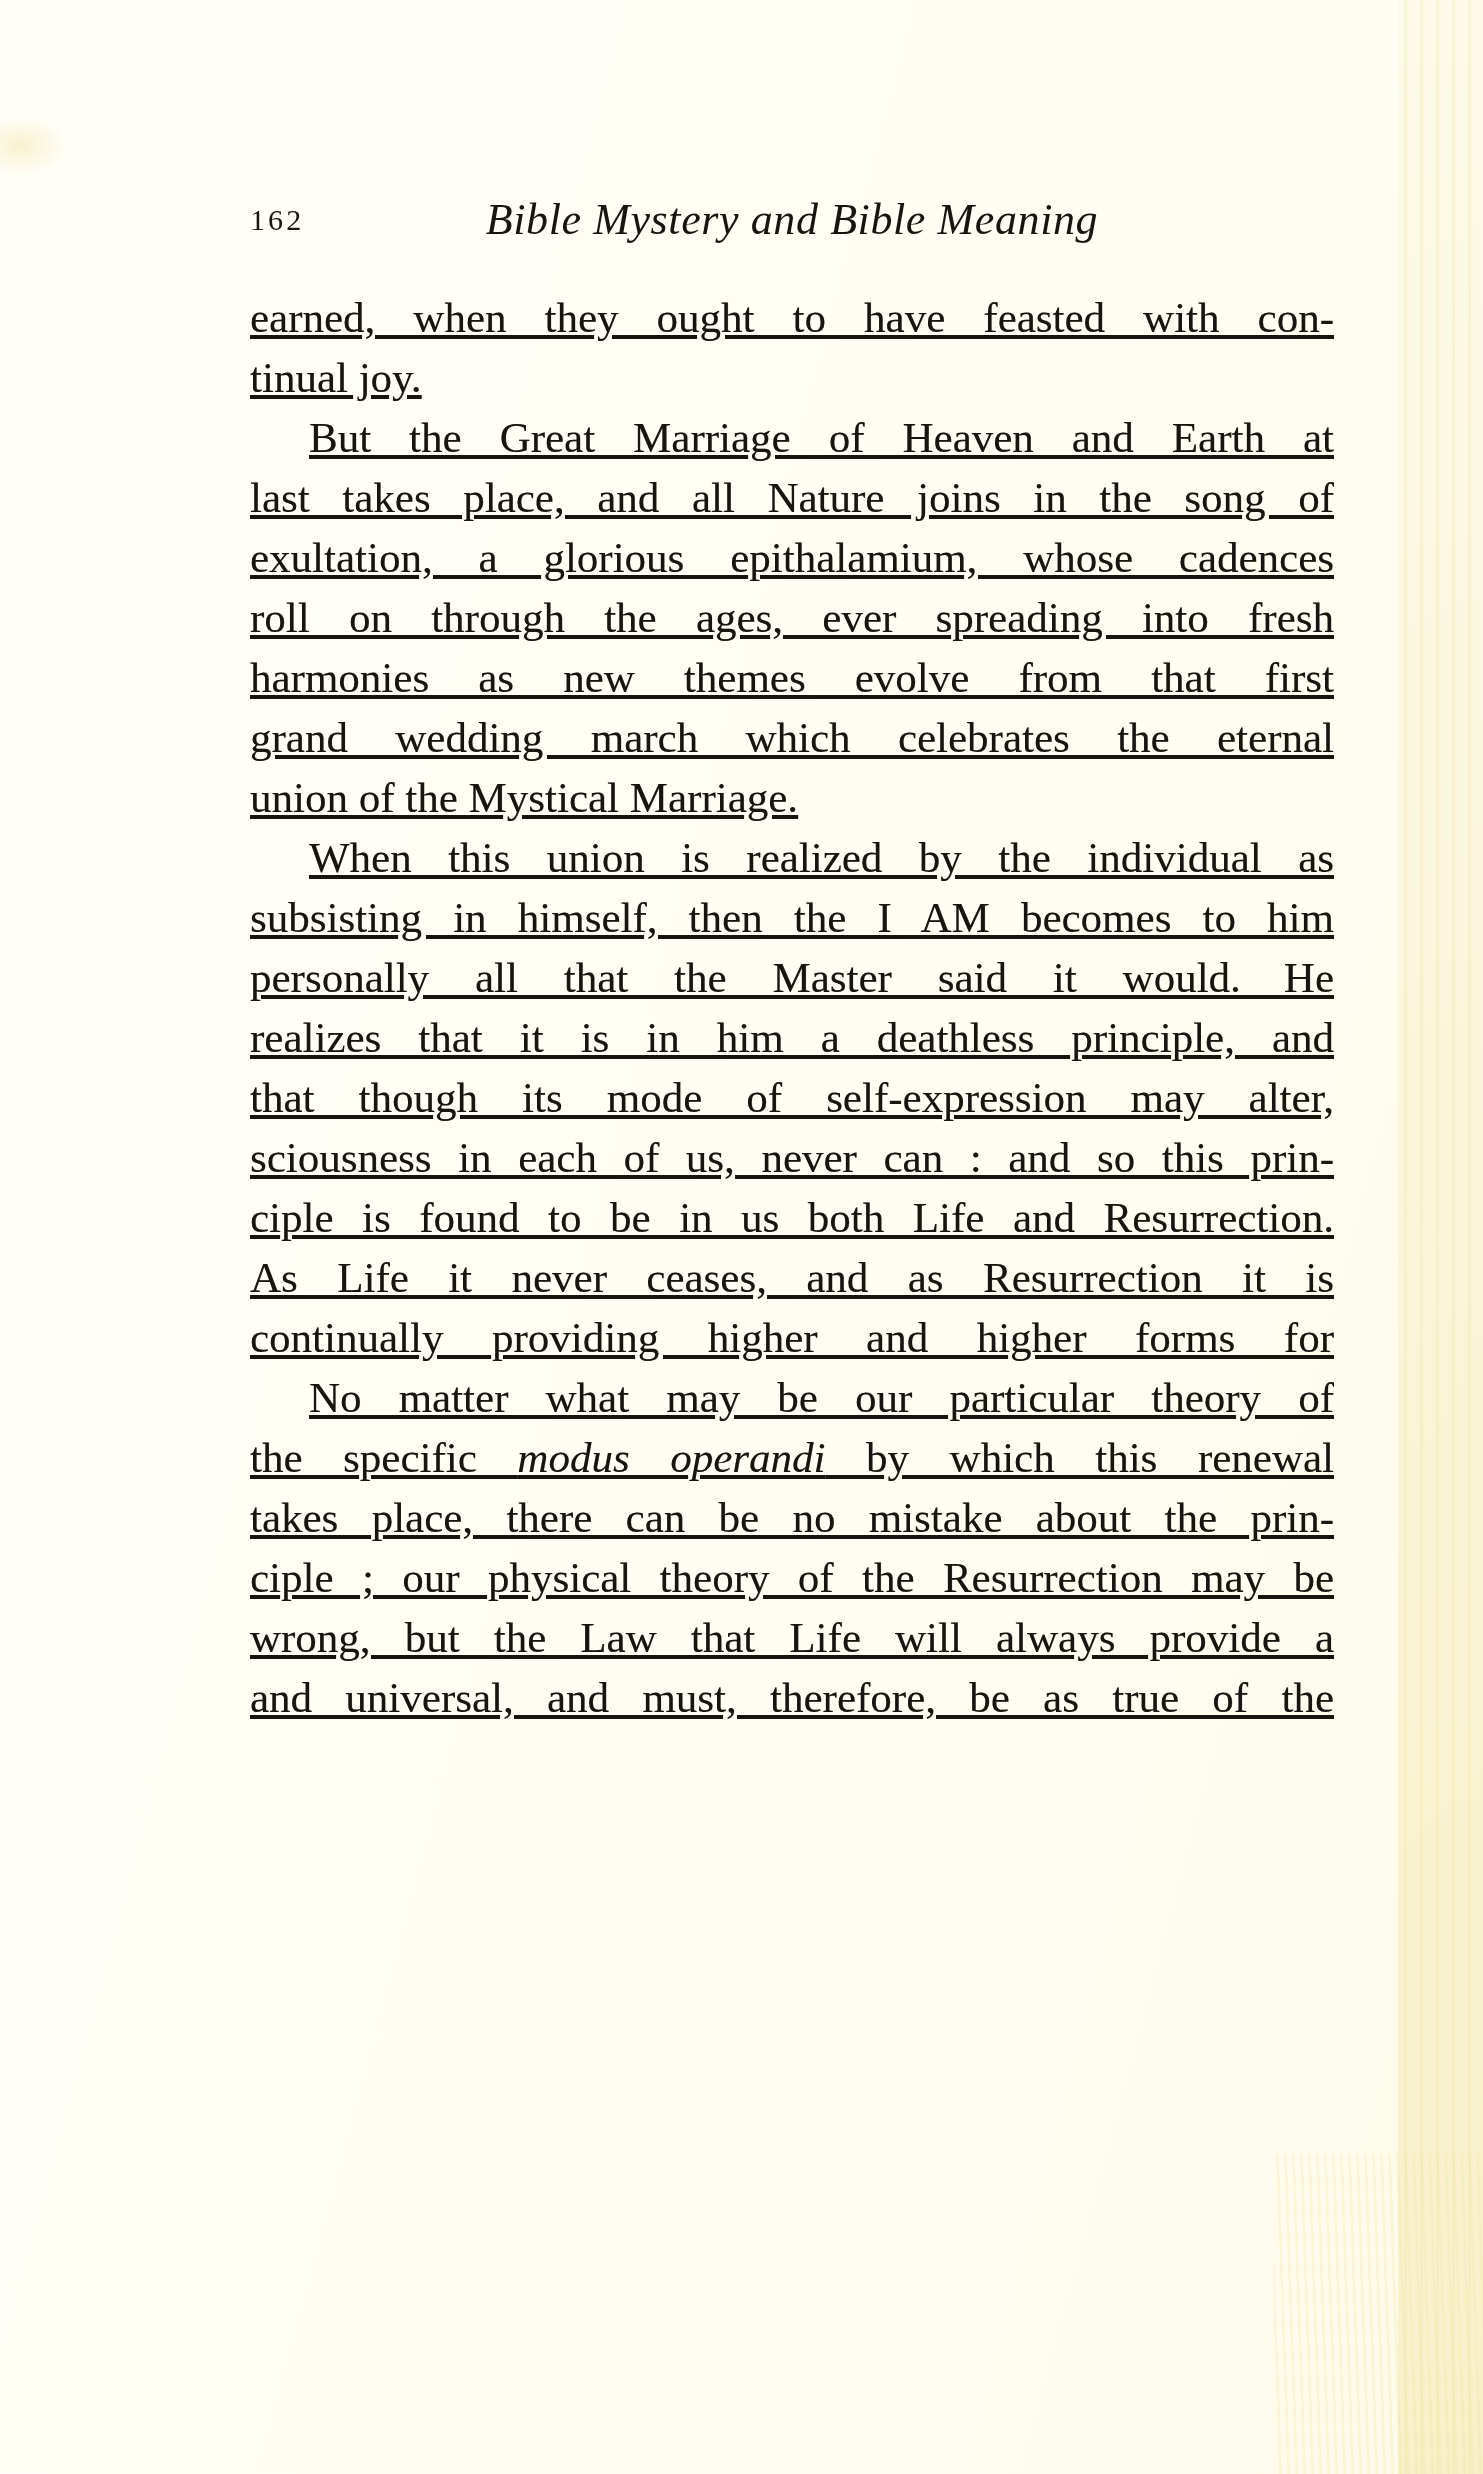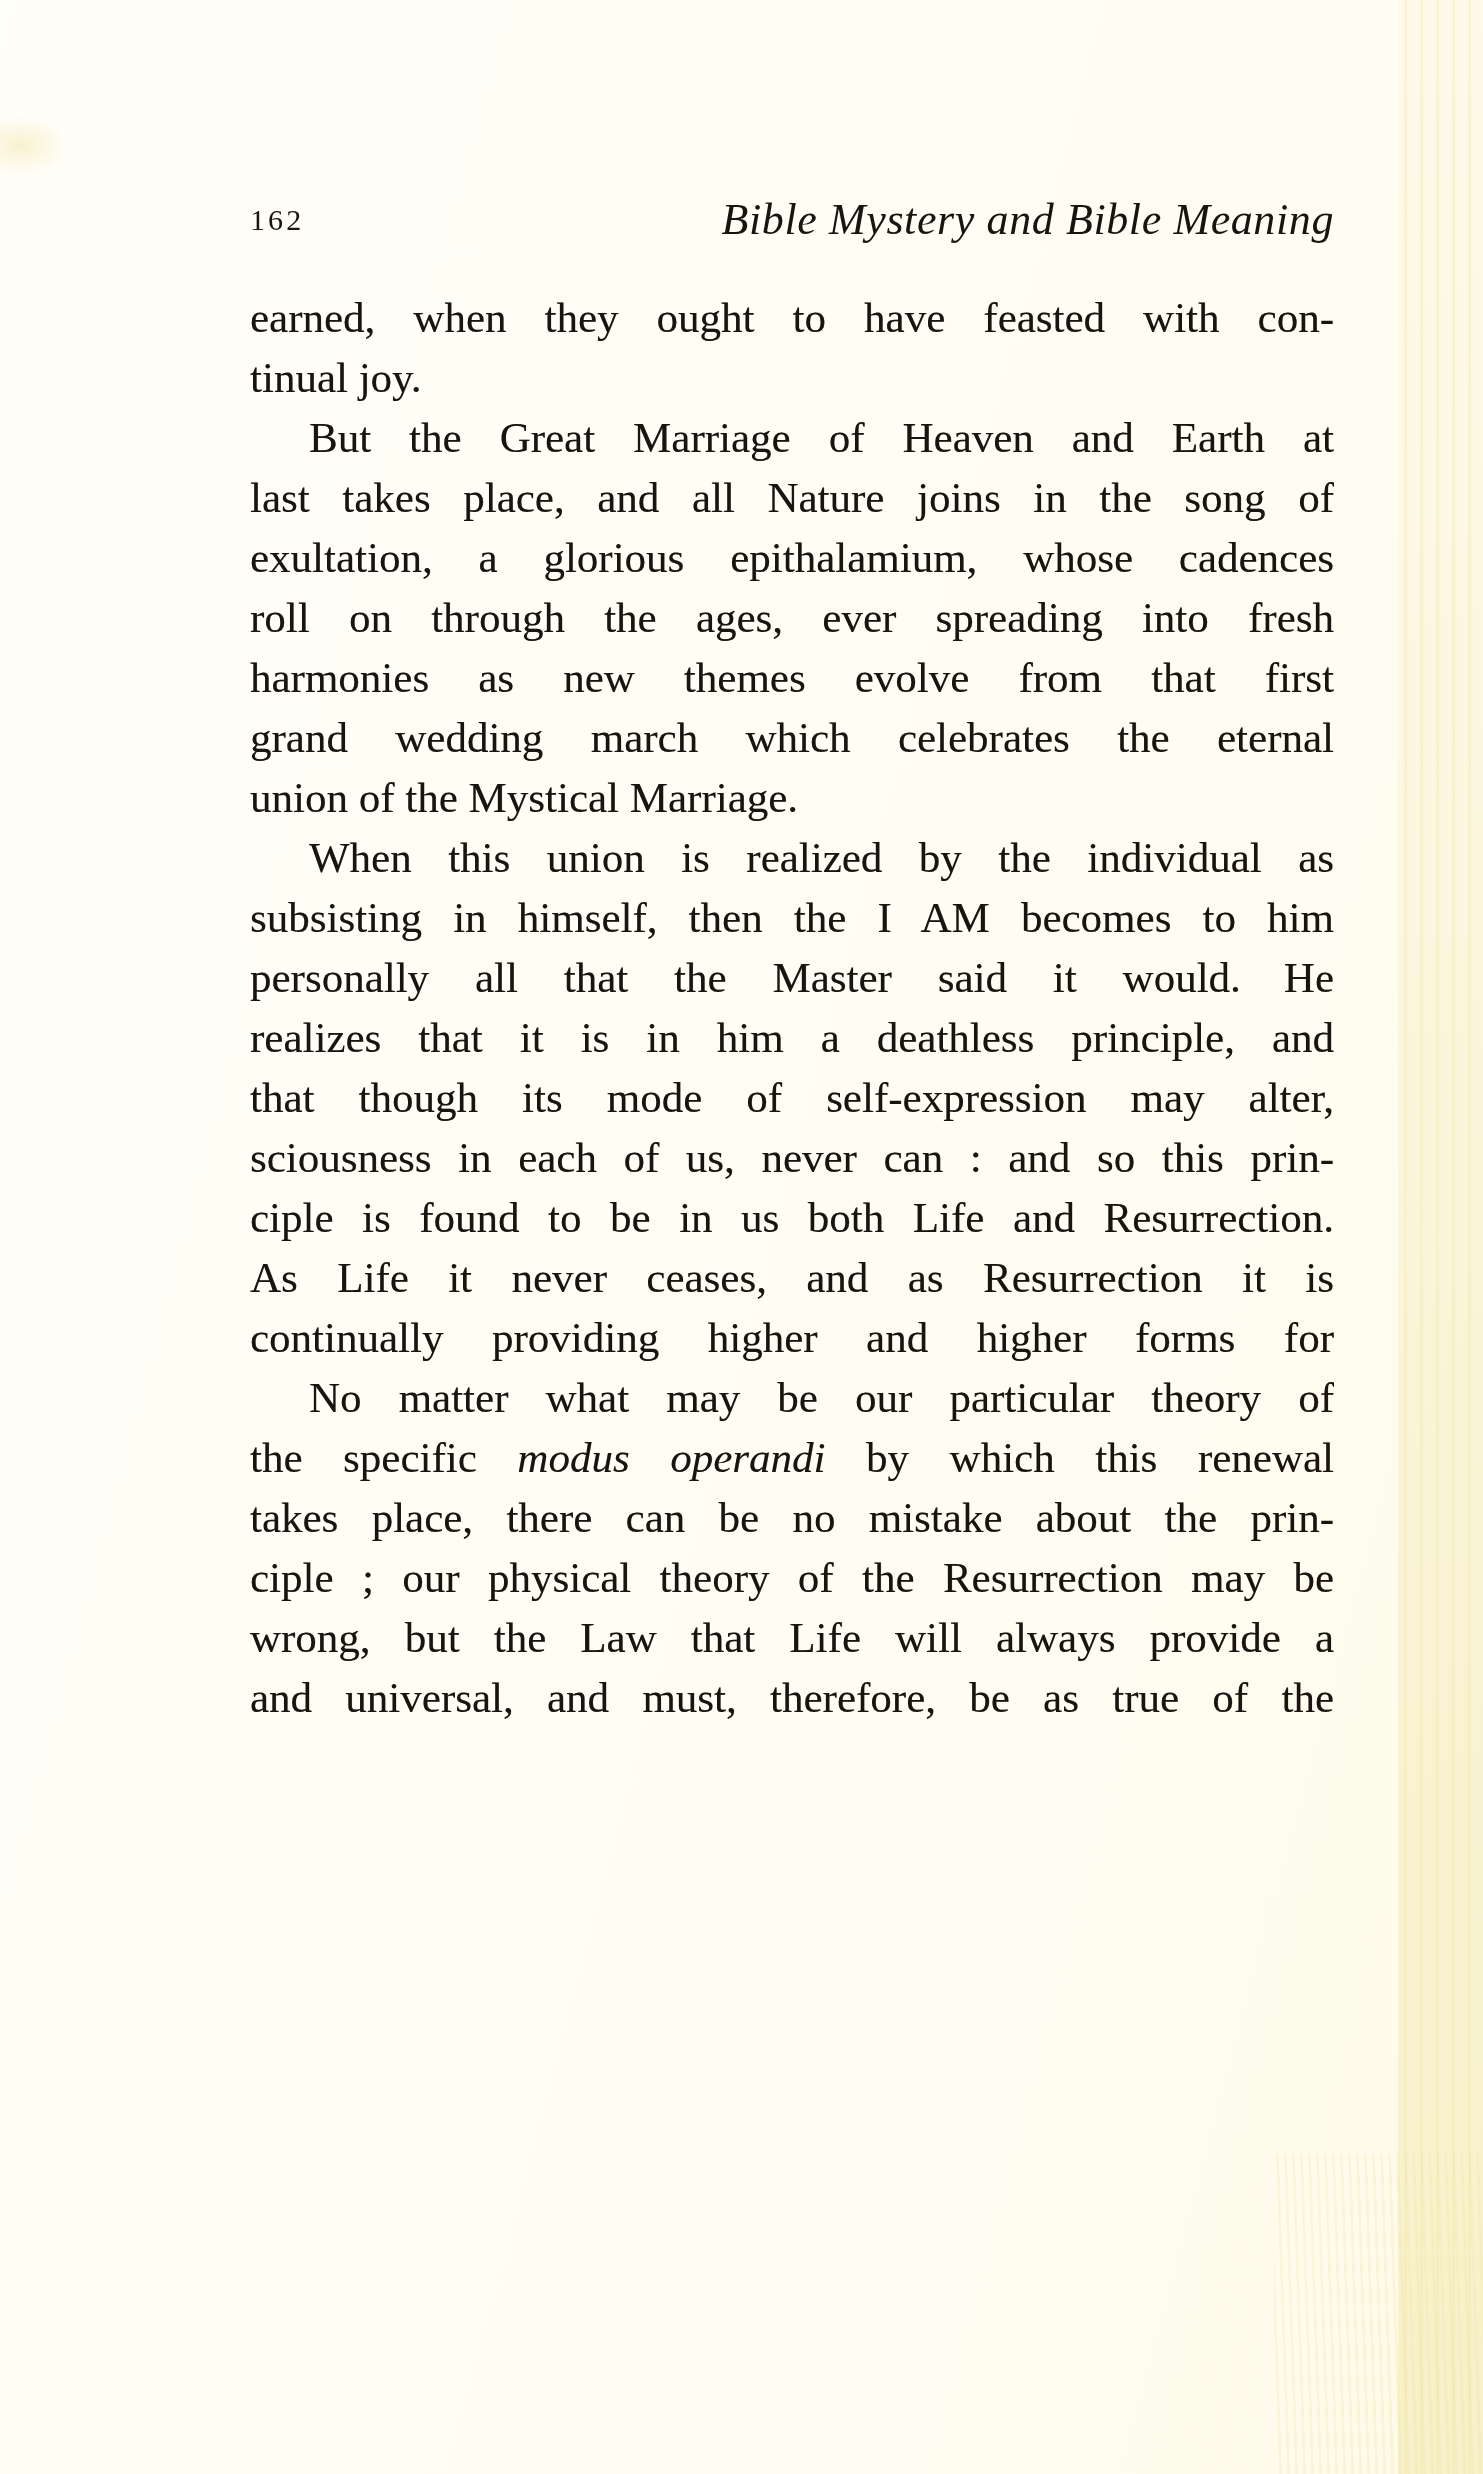--- a/index.html
+++ b/index.html
@@ -36,32 +36,32 @@
   }
   .header {
     position: absolute; left: 250px; top: 190px; width: 1084px;
     height: 59px; line-height: 59px;
   }
   .pagenum {
     position: absolute; left: 0; top: 0;
     font-size: 30px; letter-spacing: 3.1px;
   }
   .title {
-    display: block; text-align: right;
+    display: block; text-align: center;
     font-style: italic; font-size: 44px; letter-spacing: 0.6px;
   }
   .bodytext {
     position: absolute; left: 250px; top: 288px; width: 1084px;
     font-size: 43px;
     text-shadow: 0.2px 0 0 rgba(26,20,16,0.45);
   }
   .line {
     height: 60px; line-height: 60px;
     text-align: justify; text-align-last: justify;
-    overflow: hidden; white-space: normal;
+    overflow: hidden; white-space: normal; text-decoration: underline;
   }
   .line.last   { text-align-last: left; }
   .line.indent { text-indent: 59px; }
   .line i { font-style: italic; }
 </style>
 </head>
 <body>
 
 <div class="page">
   <div class="smudge"></div>

